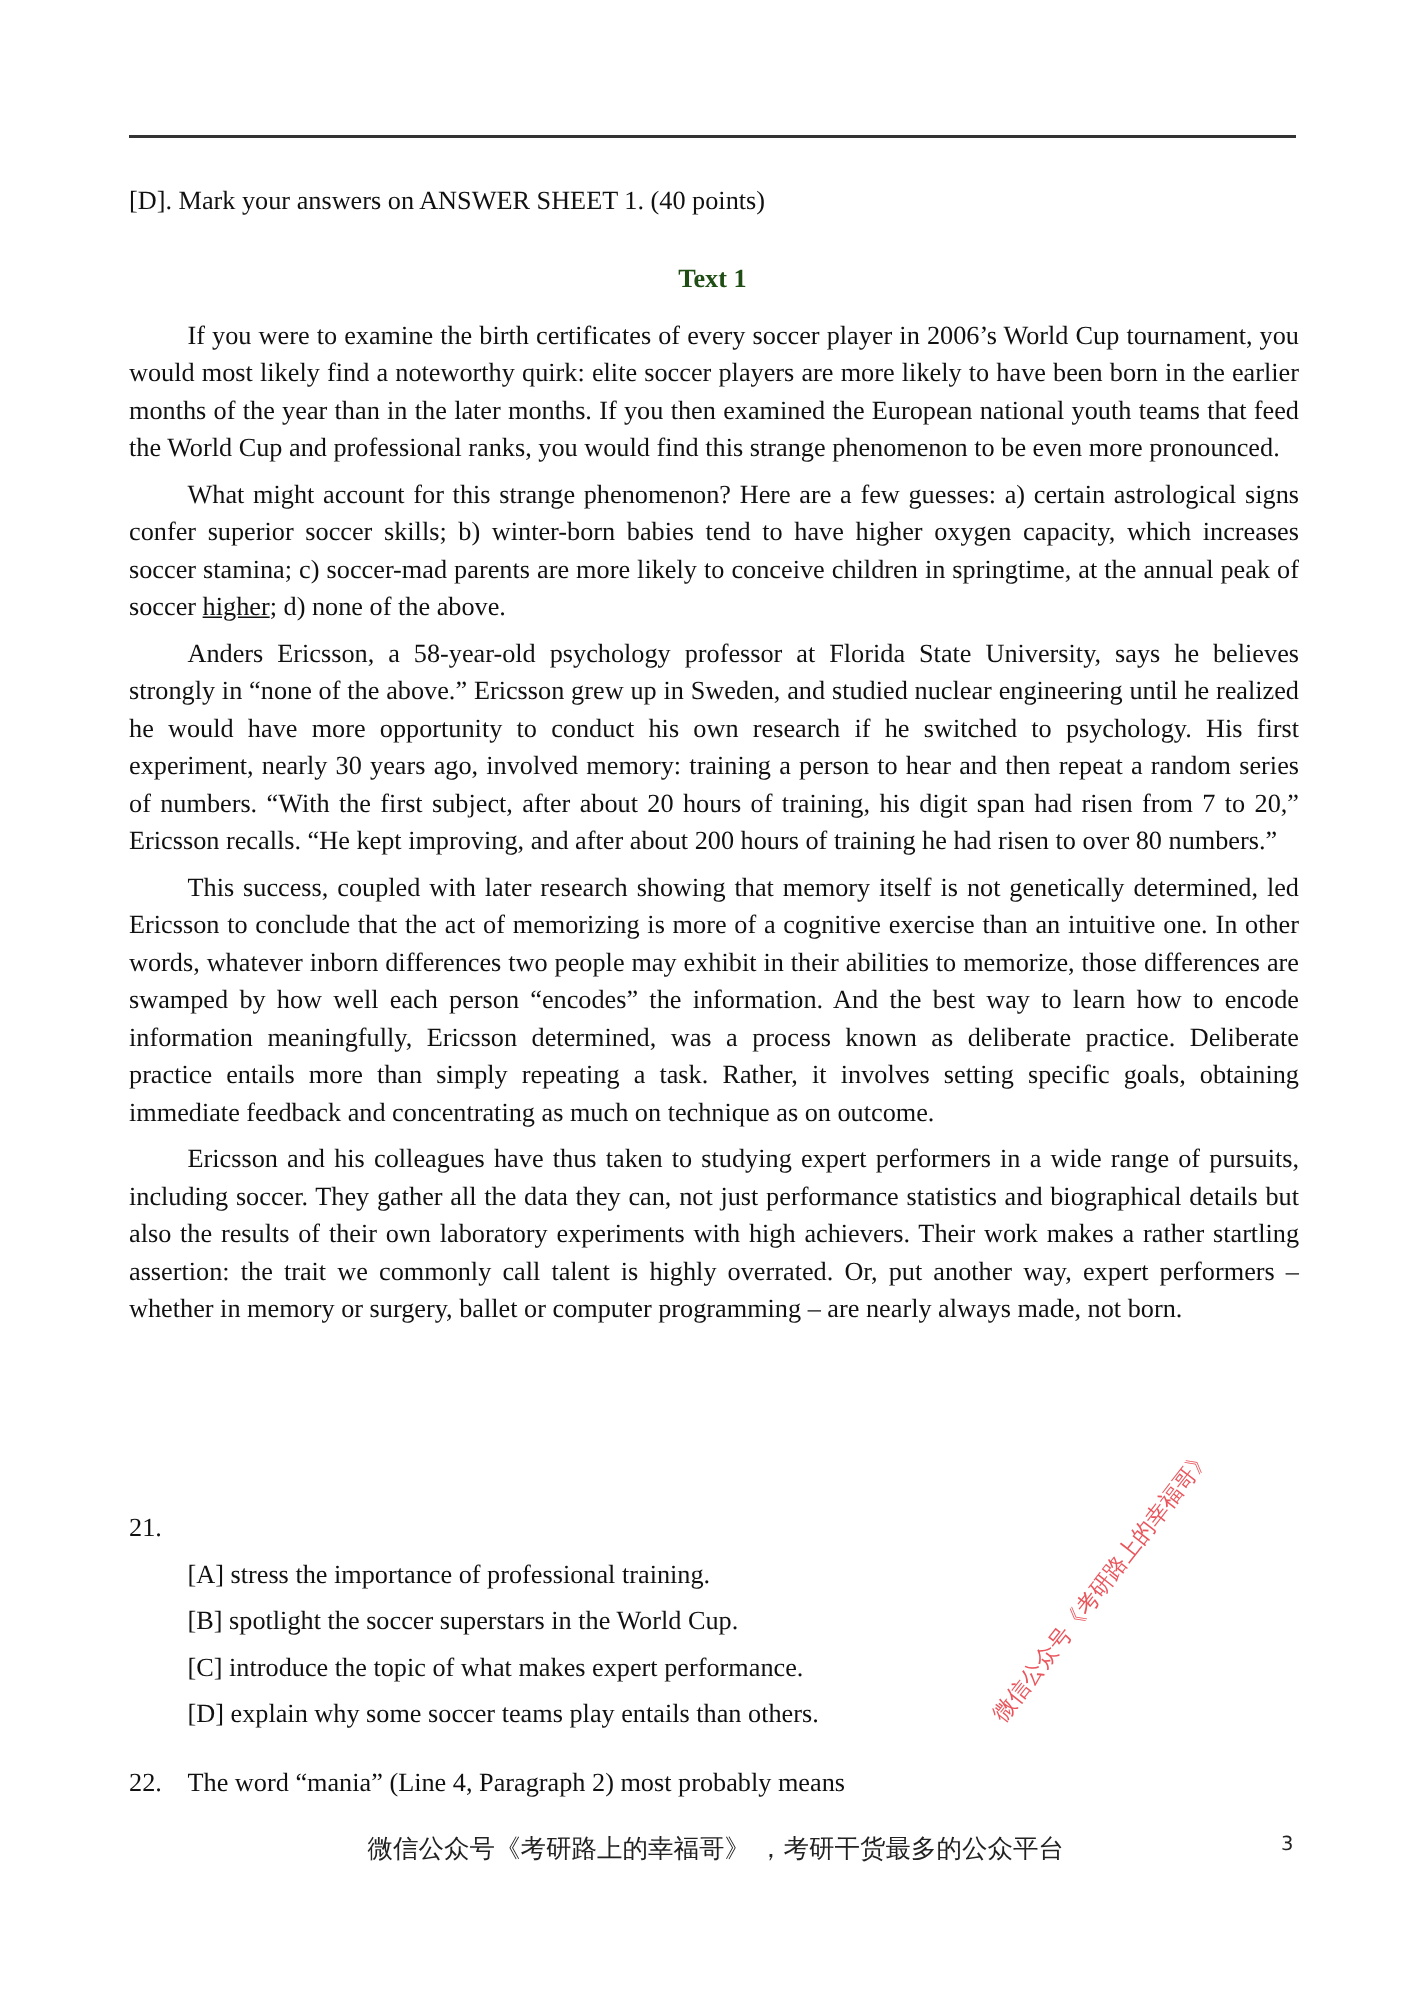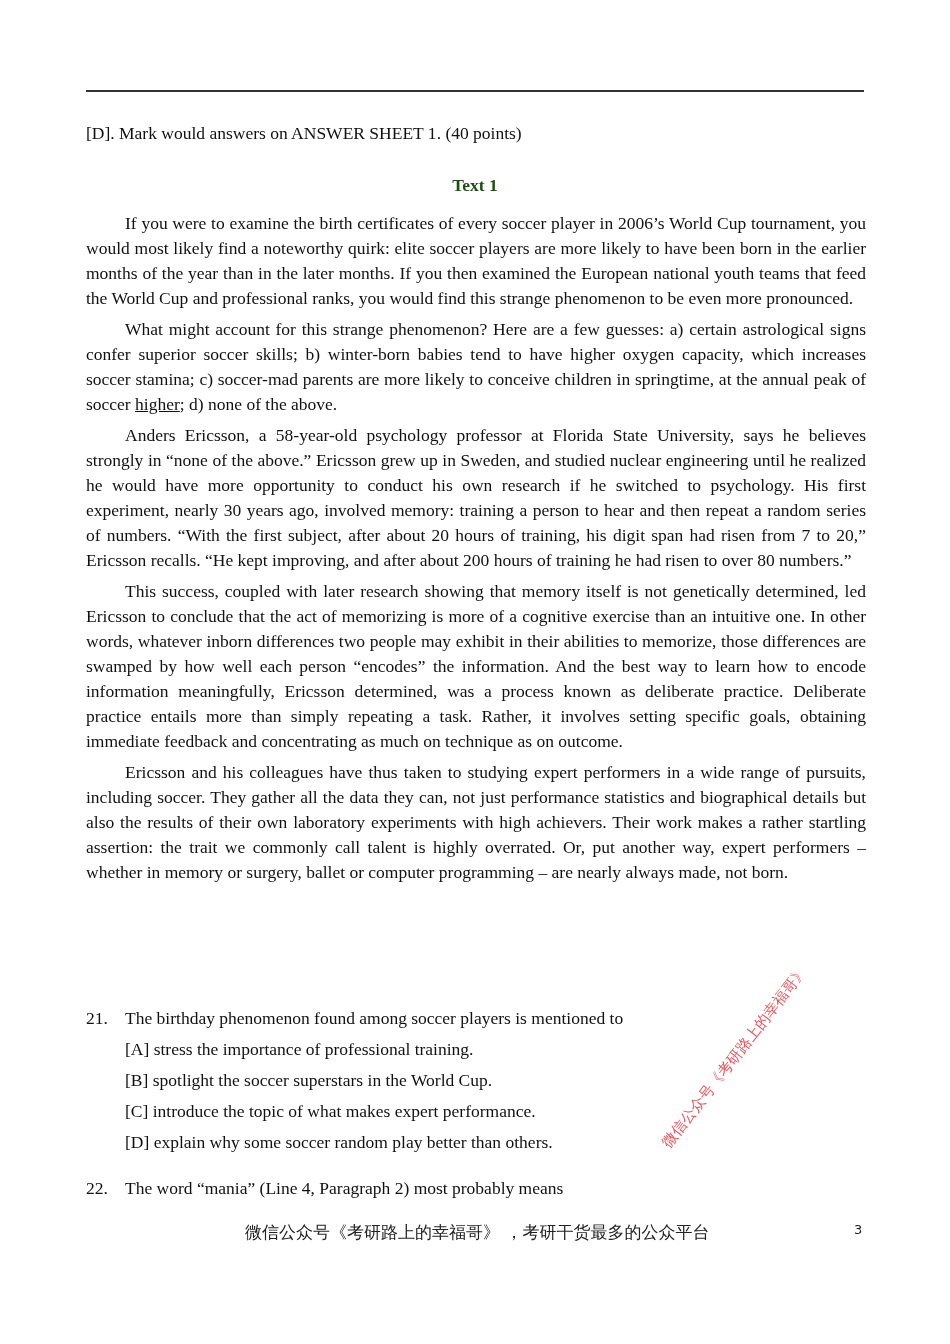--- a/index.html
+++ b/index.html
@@ -112,43 +112,42 @@
       font-family: "DejaVu Sans", sans-serif;
       font-size: 13px;
       color: #222222;
     }
   </style>
 </head>
 <body>
 
 <div class="top-rule"></div>
 
-<div class="instruction"><span>[D]. Mark would answers on </span><b>ANSWER SHEET 1</b><span>. (40 points)</span></div>
+<div class="instruction"><span>[D]. Mark your answers on </span><b>ANSWER SHEET 1</b><span>. (40 points)</span></div>
 
 <div class="section-title">Text 1</div>
 
 <div class="passage">
   <p>If you were to examine the birth certificates of every soccer player in 2006’s World Cup tournament, you would most likely find a noteworthy quirk: elite soccer players are more likely to have been born in the earlier months of the year than in the later months. If you then examined the European national youth teams that feed the World Cup and professional ranks, you would find this strange phenomenon to be even more pronounced.</p>
   <p><span>What might account for this strange phenomenon? Here are a few guesses: a) certain astrological signs confer superior soccer skills; b) winter-born babies tend to have higher oxygen capacity, which increases soccer stamina; c) soccer-mad parents are more likely to conceive children in springtime, at the annual peak of soccer </span><u>higher</u><span>; d) none of the above.</span></p>
   <p>Anders Ericsson, a 58-year-old psychology professor at Florida State University, says he believes strongly in “none of the above.” Ericsson grew up in Sweden, and studied nuclear engineering until he realized he would have more opportunity to conduct his own research if he switched to psychology. His first experiment, nearly 30 years ago, involved memory: training a person to hear and then repeat a random series of numbers. “With the first subject, after about 20 hours of training, his digit span had risen from 7 to 20,” Ericsson recalls. “He kept improving, and after about 200 hours of training he had risen to over 80 numbers.”</p>
   <p>This success, coupled with later research showing that memory itself is not genetically determined, led Ericsson to conclude that the act of memorizing is more of a cognitive exercise than an intuitive one. In other words, whatever inborn differences two people may exhibit in their abilities to memorize, those differences are swamped by how well each person “encodes” the information. And the best way to learn how to encode information meaningfully, Ericsson determined, was a process known as deliberate practice. Deliberate practice entails more than simply repeating a task. Rather, it involves setting specific goals, obtaining immediate feedback and concentrating as much on technique as on outcome.</p>
   <p>Ericsson and his colleagues have thus taken to studying expert performers in a wide range of pursuits, including soccer. They gather all the data they can, not just performance statistics and biographical details but also the results of their own laboratory experiments with high achievers. Their work makes a rather startling assertion: the trait we commonly call talent is highly overrated. Or, put another way, expert performers – whether in memory or surgery, ballet or computer programming – are nearly always made, not born.</p>
 </div>
 
 <div class="questions">
   <div class="question">
     <div class="q-stem">
       <span class="q-num">21.</span>
-      <span>The birthday phenomenon found among soccer players is mentioned to</span>
     </div>
     <div class="q-options">
       <div class="q-option">[A] stress the importance of professional training.</div>
       <div class="q-option">[B] spotlight the soccer superstars in the World Cup.</div>
       <div class="q-option">[C] introduce the topic of what makes expert performance.</div>
-      <div class="q-option">[D] explain why some soccer random play better than others.</div>
+      <div class="q-option">[D] explain why some soccer teams play entails than others.</div>
     </div>
   </div>
   <div class="question">
     <div class="q-stem">
       <span class="q-num">22.</span>
       <span>The word “mania” (Line 4, Paragraph 2) most probably means</span>
     </div>
   </div>
 </div>
 

